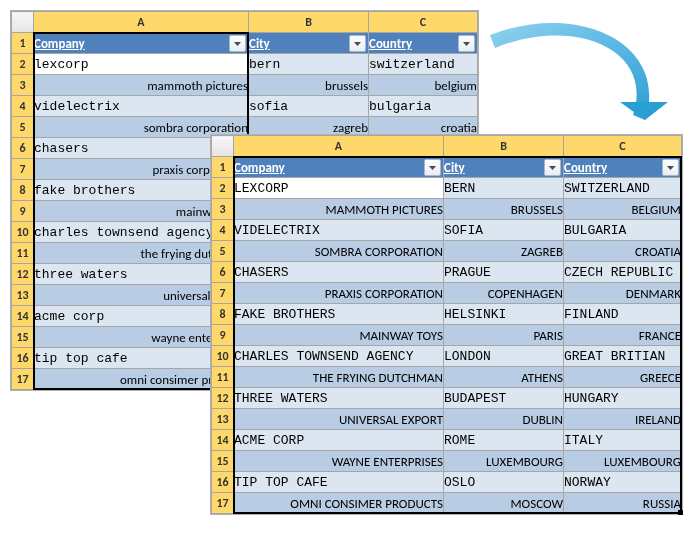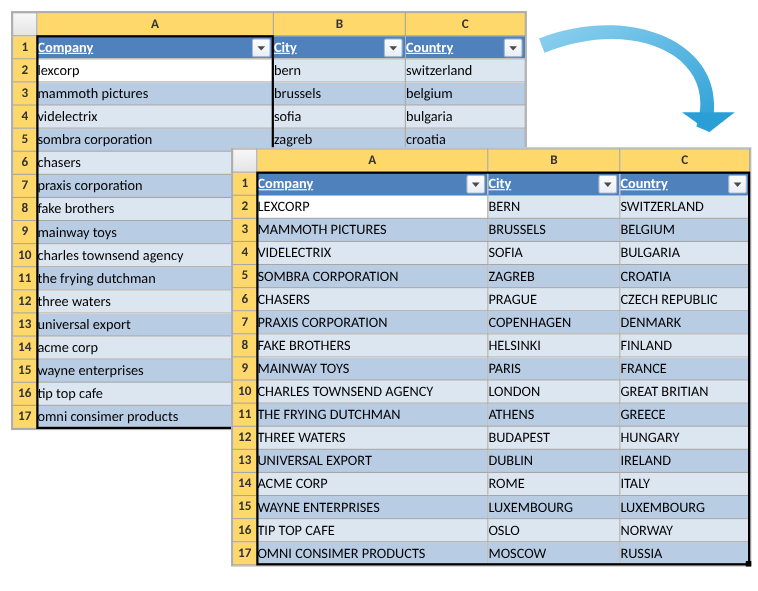--- a/index.html
+++ b/index.html
@@ -74,22 +74,22 @@
   }
   .filter-btn svg { display:block; }
 
   
   .cell {
     padding-left: 4px;
     text-align: left;
     white-space: nowrap;
     overflow: hidden;
   }
-  .band0 .cell { background: #dce6f1; }
-  .band1 .cell { background: #b8cce4; }
+  .band0 .cell { background: #dce6f1; font-family: Liberation Mono, monospace; }
+  .band1 .cell { background: #b8cce4; text-align: right; }
   
   .cell.active-cell { background: #ffffff; }
 
   
   .marquee {
     position: absolute;
     border: 2px solid #000;
     pointer-events: none;
     box-sizing: border-box;
   }

